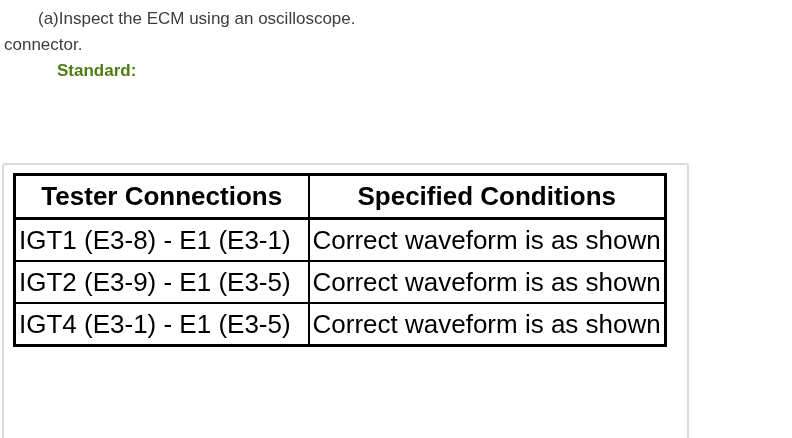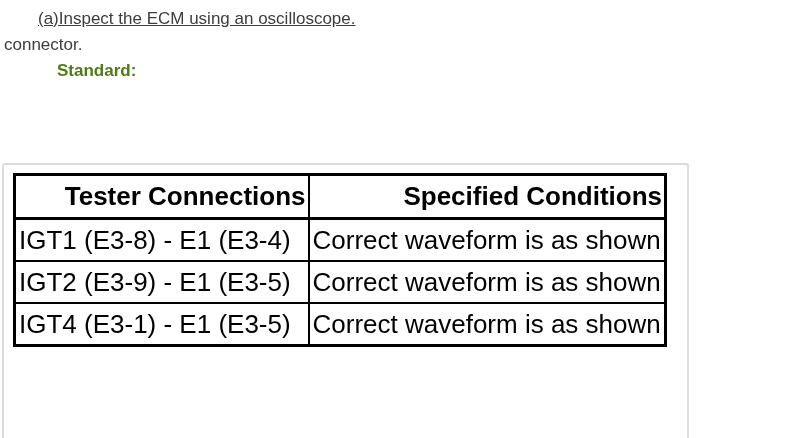--- a/index.html
+++ b/index.html
@@ -11,21 +11,21 @@
     position: relative;
   }
   .intro {
     position: absolute;
     top: 6px; left: 4px; right: 2px;
     font-size: 17px;
     line-height: 26px;
     color: #3d3d3d;
     white-space: nowrap;
   }
-  .intro .l1 { padding-left: 34px; text-decoration: underline; }
+  .intro .l1 { padding-left: 34px; }
   .intro .l2 { padding-left: 49px; }
   .intro .l3 { padding-left: 0; }
   .intro .l4 { padding-left: 53px; font-weight: bold; color: #4d7c0f; }
 
   .frame {
     position: absolute;
     left: 2px; top: 163px;
     width: 687px; height: 292px;
     border: 2px solid #d9dbdc;
     border-radius: 3px;
@@ -43,21 +43,21 @@
   }
   table.spec, table.spec th, table.spec td {
     border: 2px solid #000000;
   }
   table.spec { border-width: 3px; }
   table.spec th {
     border-bottom-width: 3px;
     height: 41px;
     font-size: 26px;
     font-weight: bold;
-    text-align: right;
+    text-align: center;
     vertical-align: middle;
     padding: 0 2px;
     white-space: nowrap;
     overflow: hidden;
   }
   table.spec td {
     height: 40px;
     font-size: 26px;
     font-weight: normal;
     text-align: left;
@@ -87,21 +87,21 @@
           <col class="c2">
         </colgroup>
       <thead>
         <tr>
           <th>Tester Connections</th>
           <th>Specified Conditions</th>
         </tr>
       </thead>
       <tbody>
         <tr>
-          <td>IGT1 (E3-8) - E1 (E3-4)</td>
+          <td>IGT1 (E3-8) - E1 (E3-1)</td>
           <td>Correct waveform is as shown</td>
         </tr>
         <tr>
           <td>IGT2 (E3-9) - E1 (E3-5)</td>
           <td>Correct waveform is as shown</td>
         </tr>
         <tr>
           <td>IGT4 (E3-1) - E1 (E3-5)</td>
           <td>Correct waveform is as shown</td>
         </tr>

